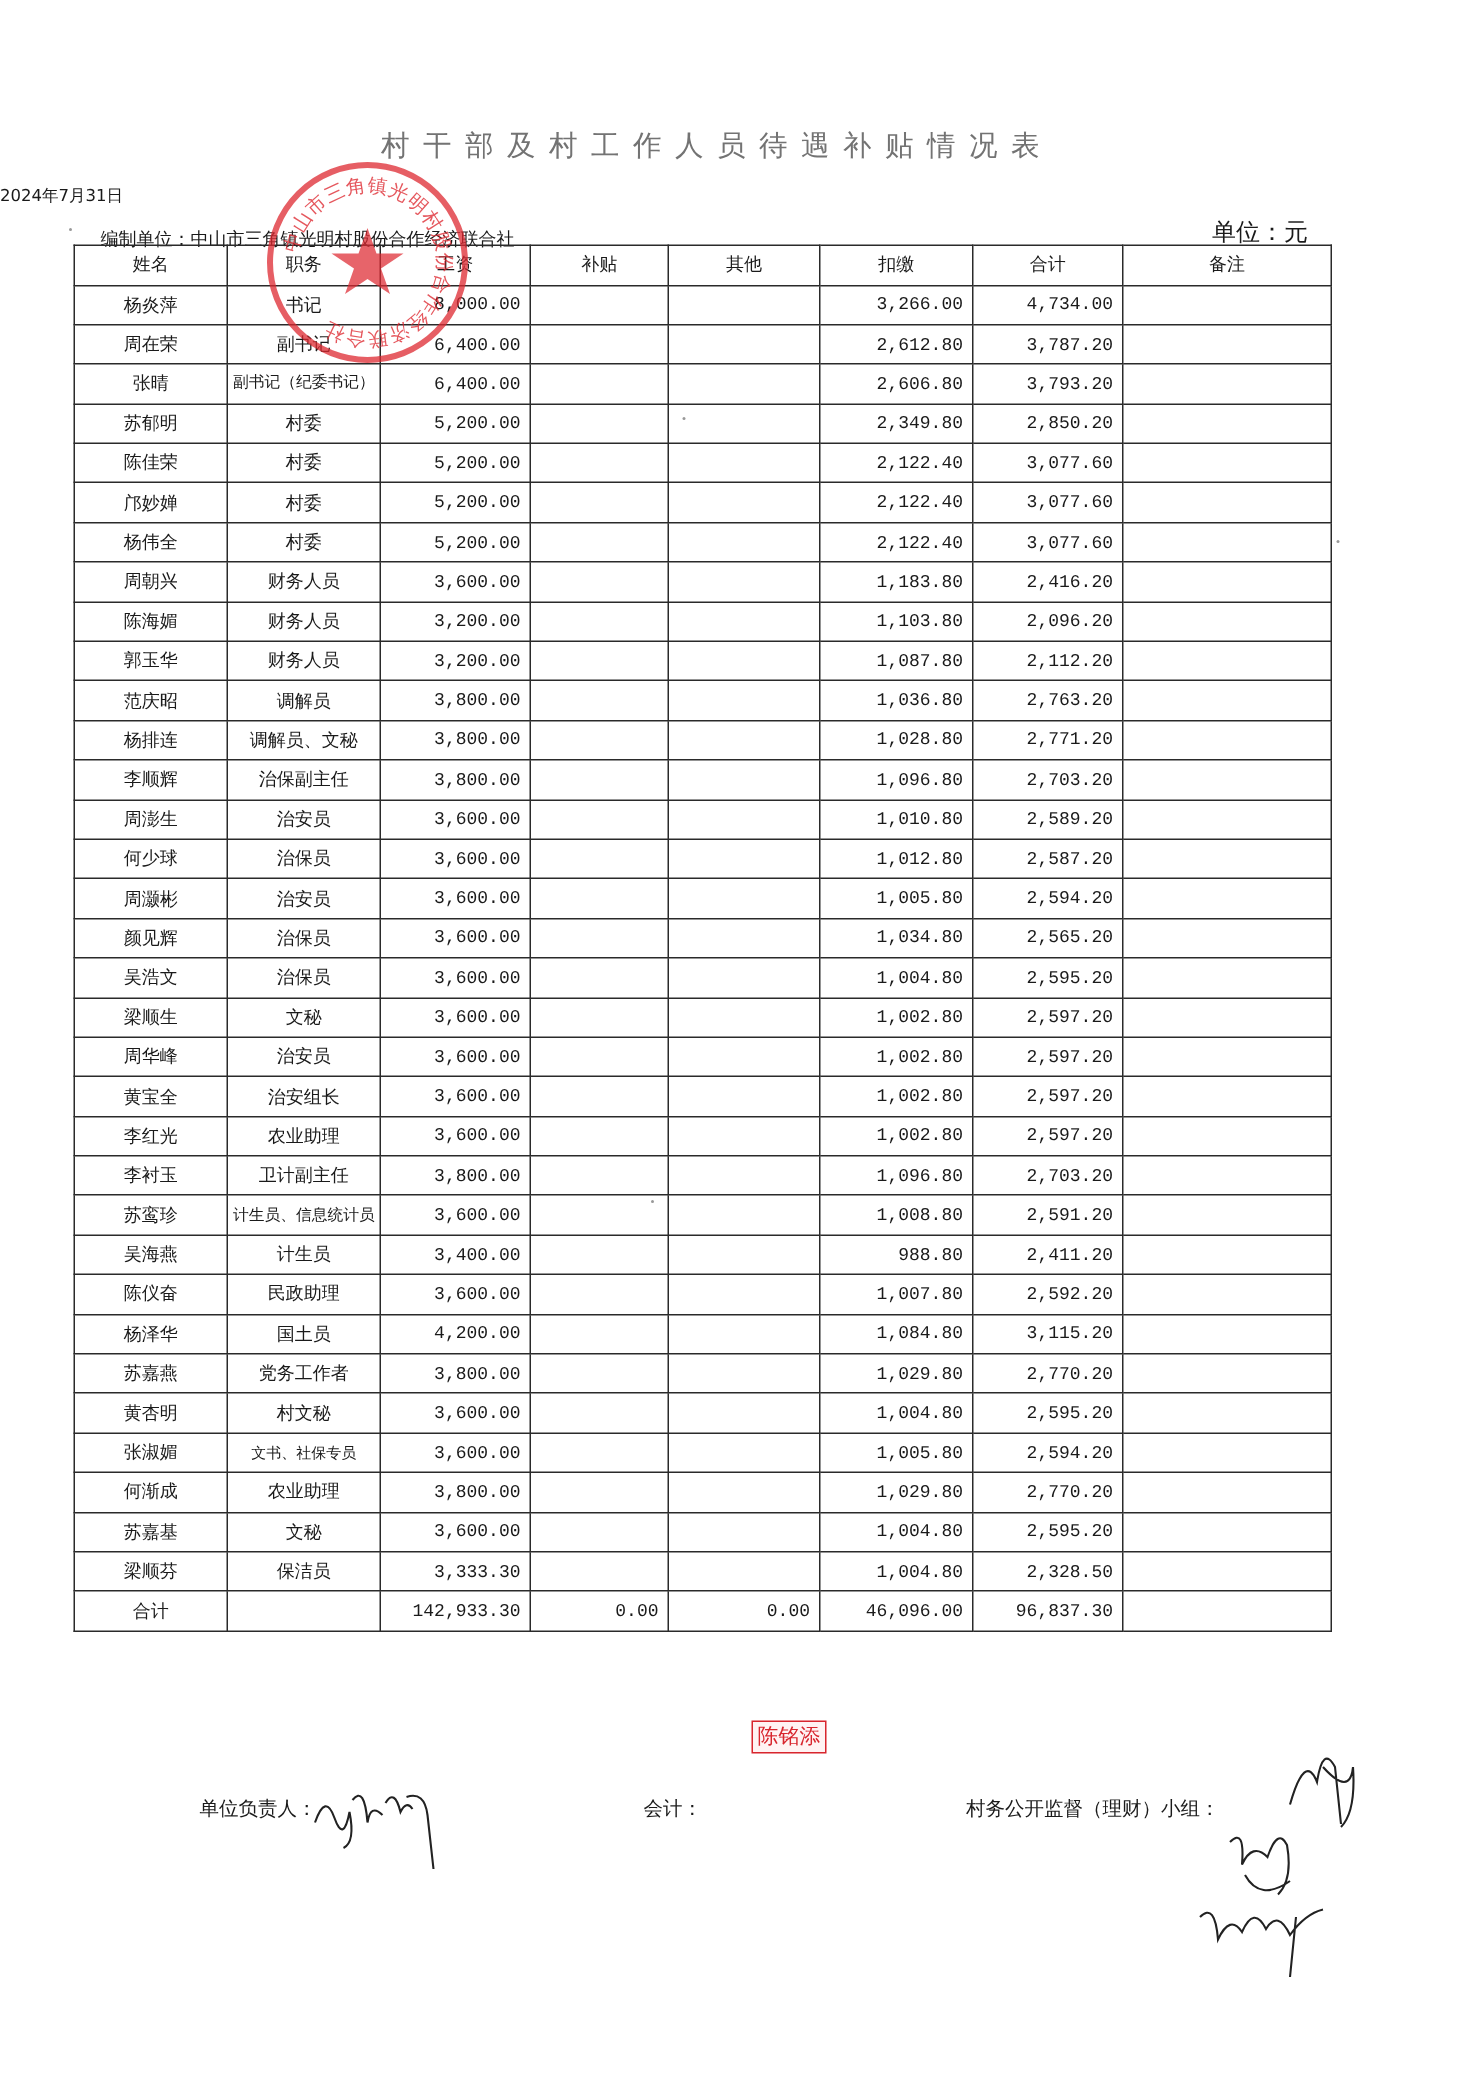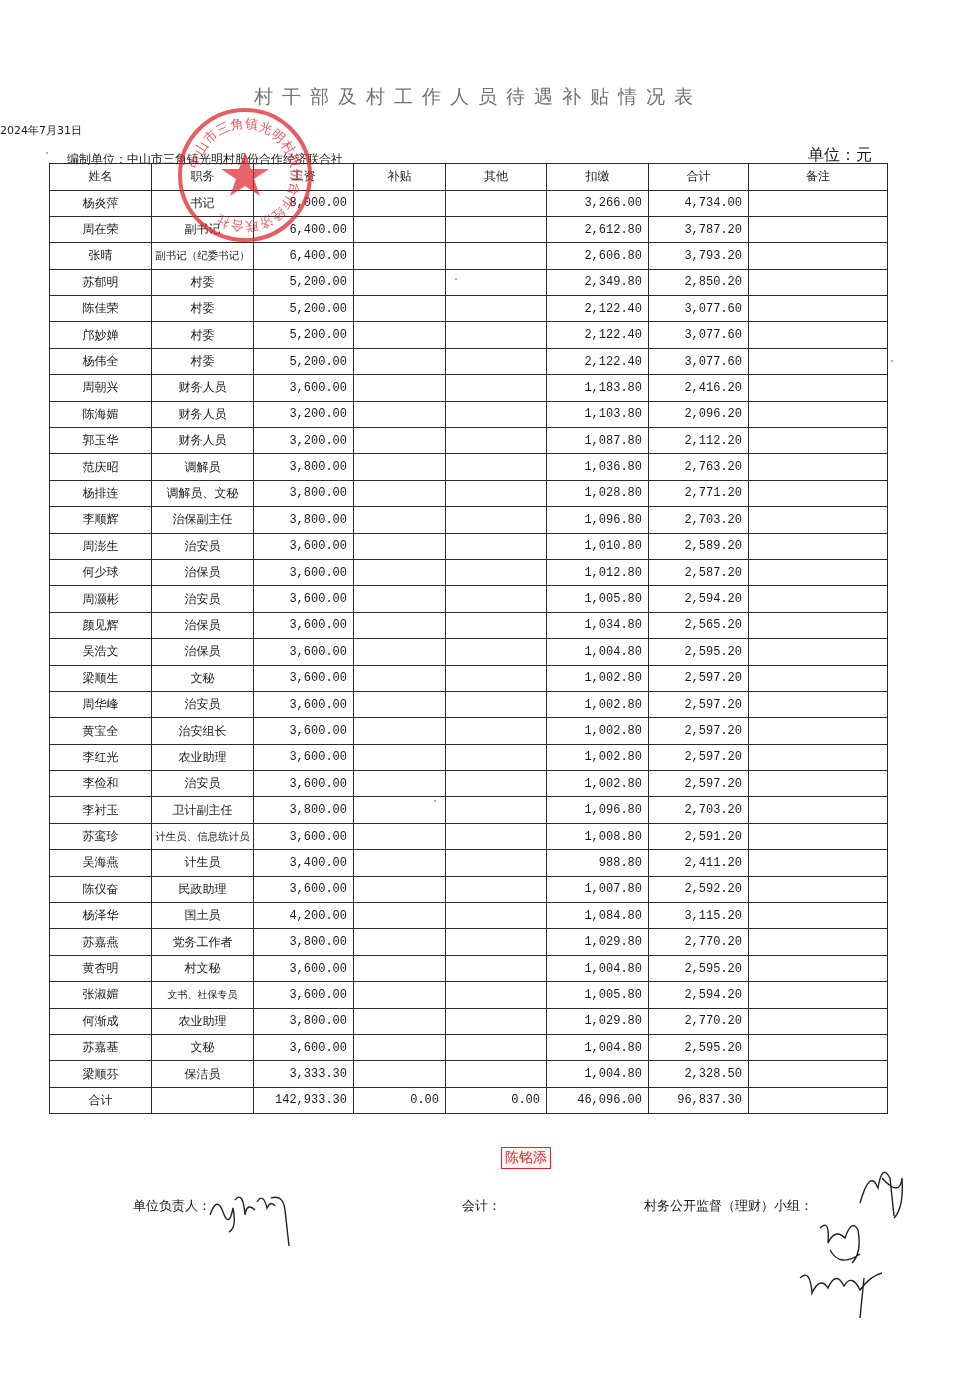--- a/index.html
+++ b/index.html
@@ -39,21 +39,21 @@
     font-size: 12.5px; padding-right: 7px;
   }
   .seal {
     position: absolute; left: 178px; top: 108px; width: 134px; height: 134px;
     border: 4px solid rgba(222, 40, 48, 0.75); border-radius: 50%; box-sizing: border-box;
     pointer-events: none;
   }
   .seal svg { position: absolute; left: 0; top: 0; }
   .sign-row { position: absolute; top: 1197px; font-size: 13px; }
   .sig-leader { left: 133px; }
-  .sig-accountant { left: 462px; }
+  .sig-accountant { left: 429px; }
   .sig-supervisor { left: 644px; }
   .stamp-accountant {
     position: absolute; left: 501px; top: 1147px; border: 1.5px solid #d8262e; color: #d8262e;
     font-size: 14px; padding: 1px 3px; letter-spacing: 0; background: rgba(255,235,235,0.6);
   }
   .signature { position: absolute; pointer-events: none; }
   .scan-dot { position: absolute; width: 2px; height: 2px; background: #999; border-radius: 50%; }
 </style>
 </head>
 <body>
@@ -301,30 +301,20 @@
         <td class="c-name">李红光</td>
         <td class="c-role">农业助理</td>
         <td class="num">3,600.00</td>
         <td class="num"></td>
         <td class="num"></td>
         <td class="num">1,002.80</td>
         <td class="num">2,597.20</td>
         <td></td>
       </tr>
       <tr>
-        <td class="c-name">李俭和</td>
-        <td class="c-role">治安员</td>
-        <td class="num">3,600.00</td>
-        <td class="num"></td>
-        <td class="num"></td>
-        <td class="num">1,002.80</td>
-        <td class="num">2,597.20</td>
-        <td></td>
-      </tr>
-      <tr>
         <td class="c-name">李衬玉</td>
         <td class="c-role">卫计副主任</td>
         <td class="num">3,800.00</td>
         <td class="num"></td>
         <td class="num"></td>
         <td class="num">1,096.80</td>
         <td class="num">2,703.20</td>
         <td></td>
       </tr>
       <tr>

